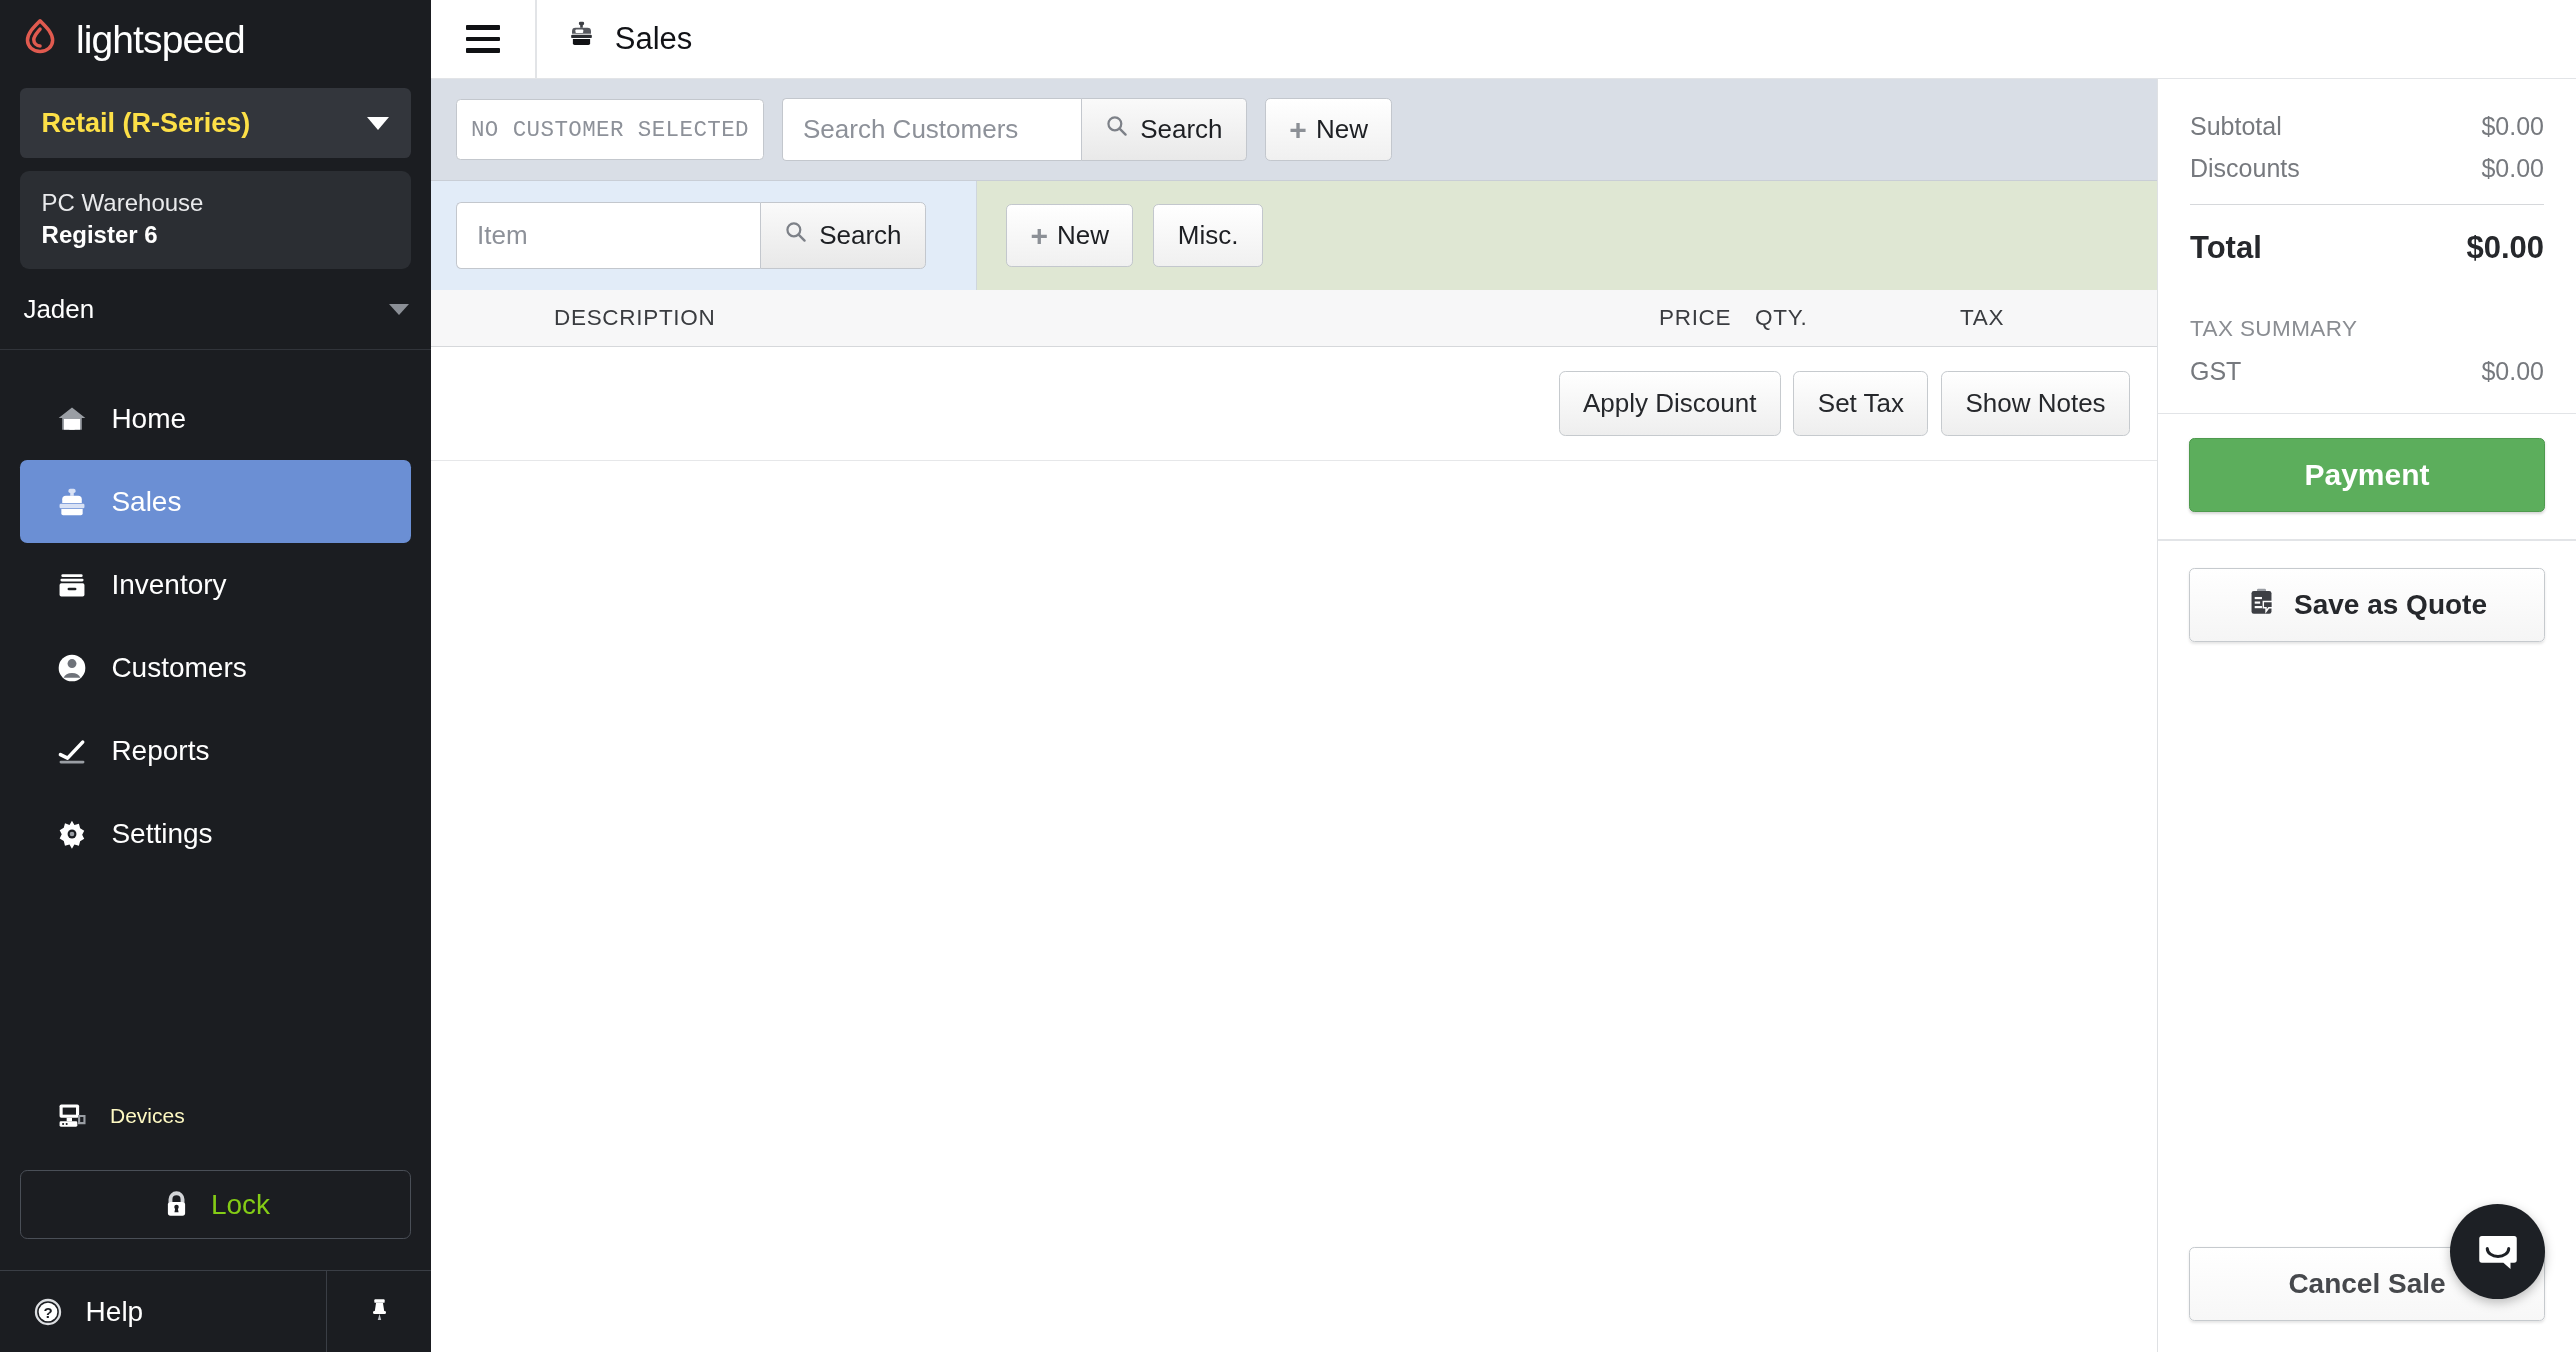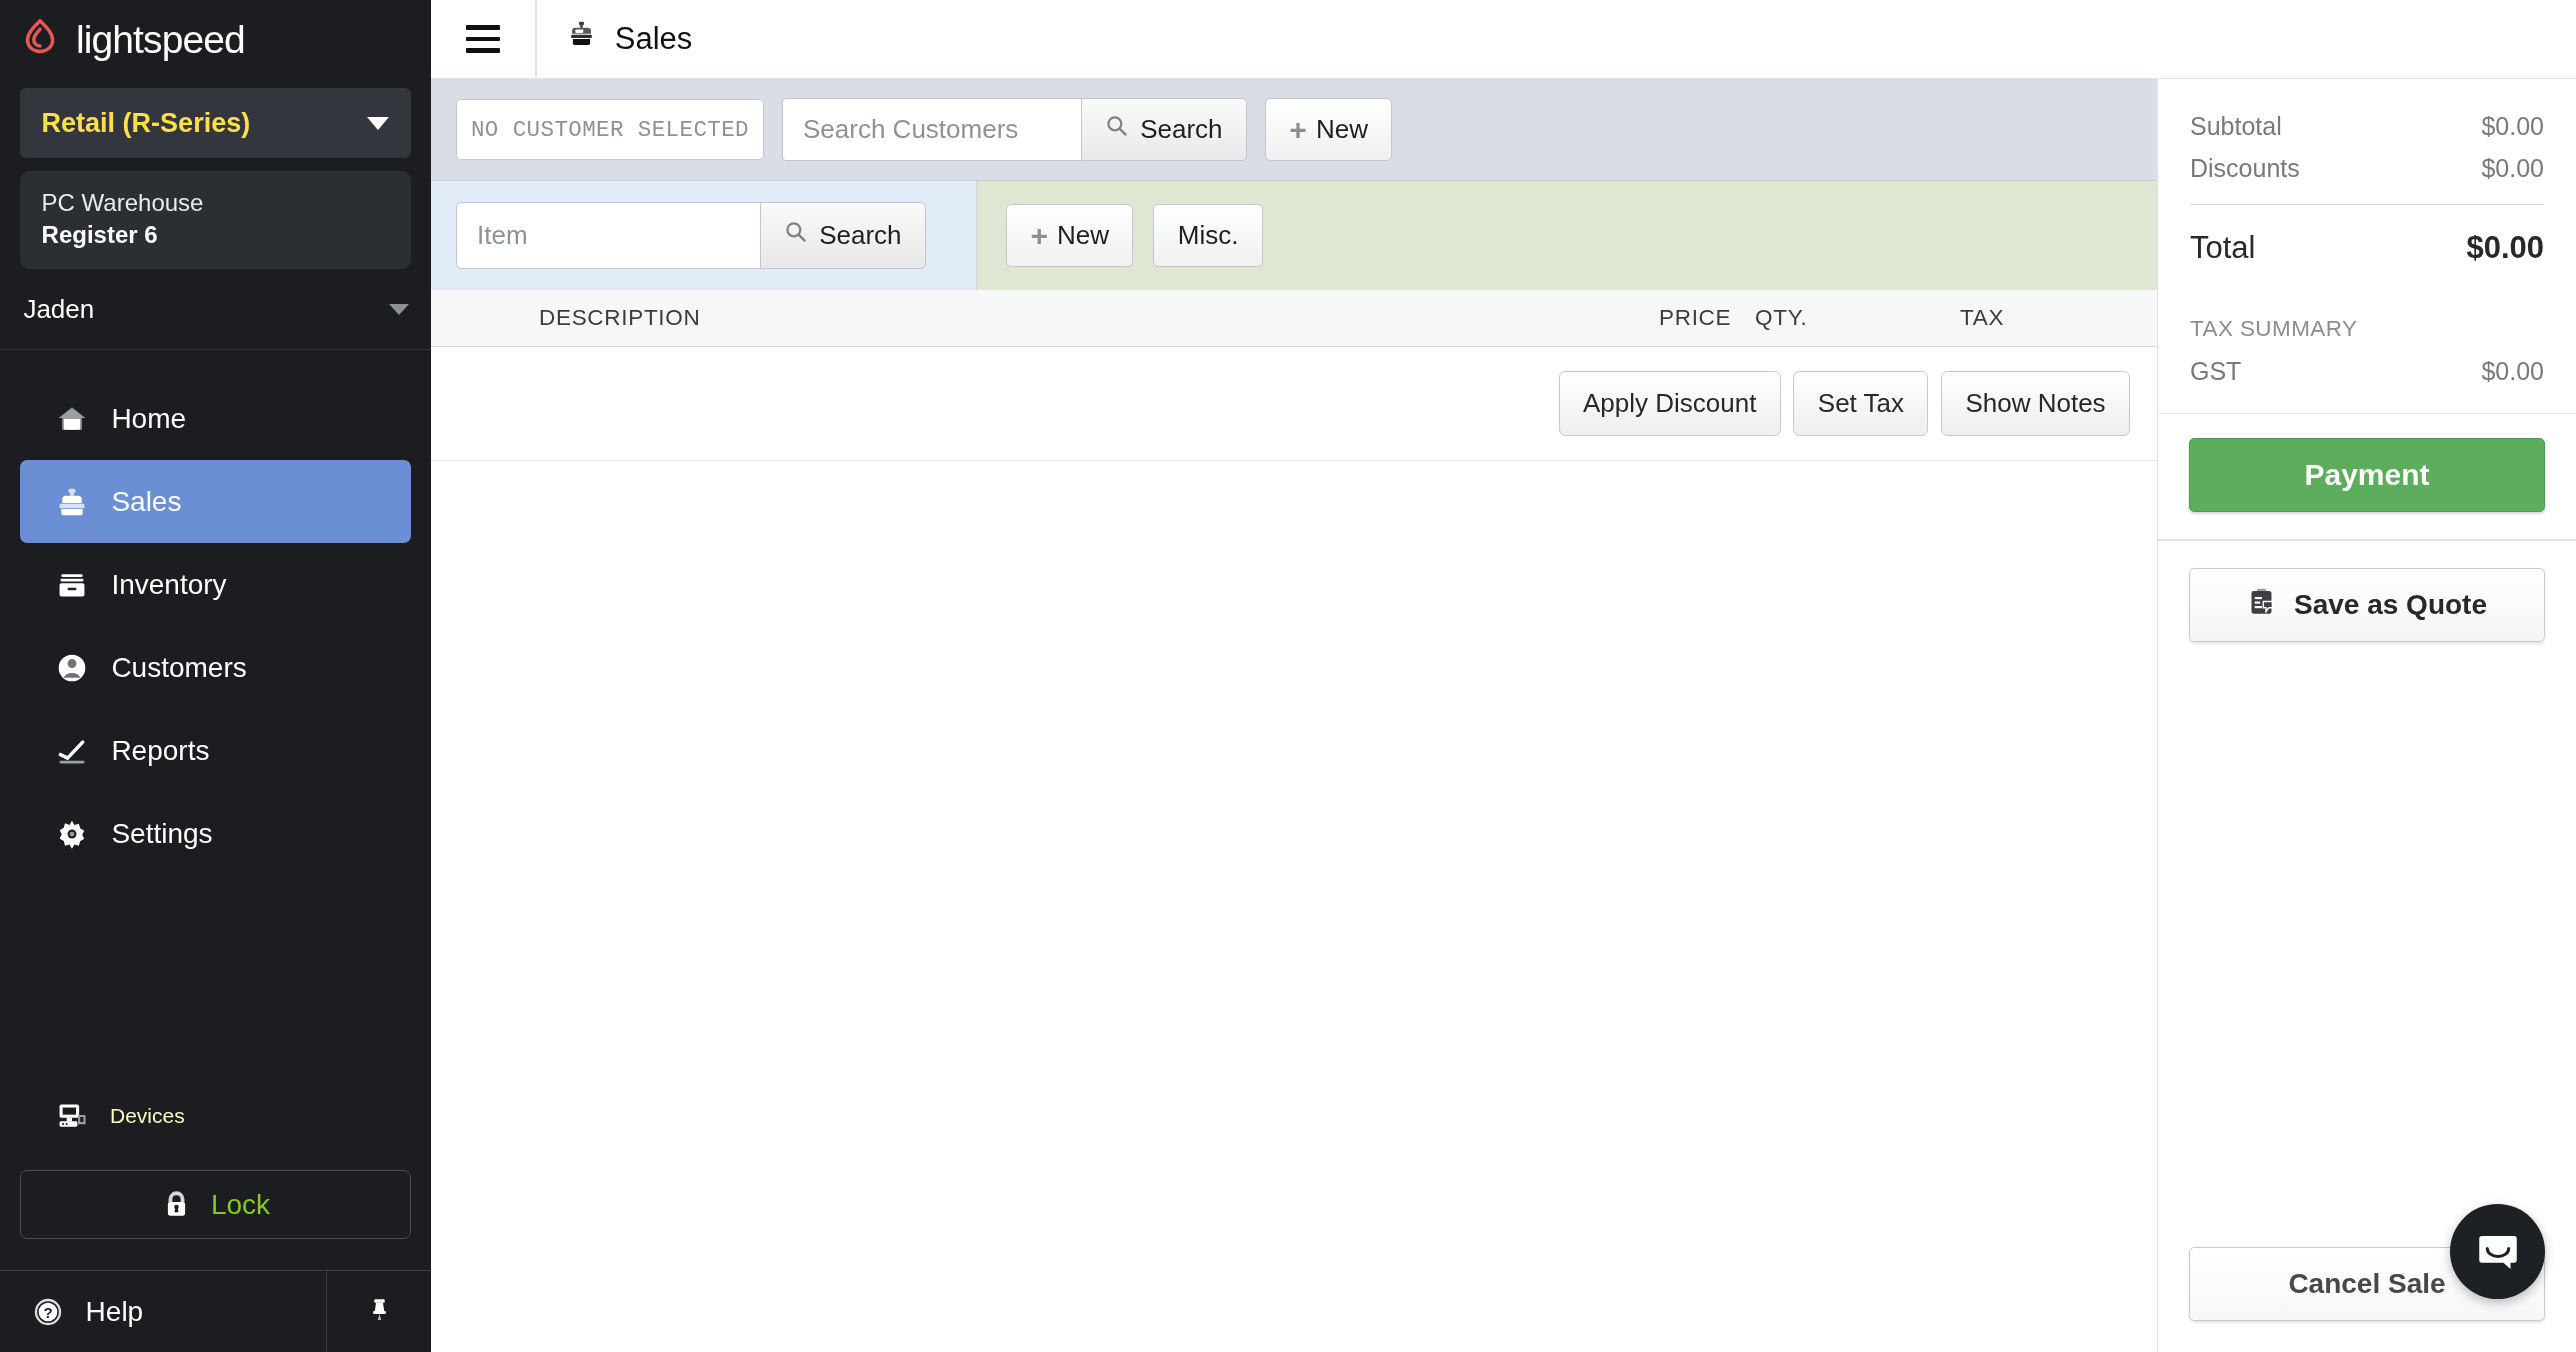--- a/index.html
+++ b/index.html
@@ -201,21 +201,21 @@
 
   .table-head {
     height: 57px; flex: 0 0 57px;
     background: #f7f7f8;
     border-bottom: 1.8px solid #d6d8db;
     display: flex; align-items: center;
     font-size: 22.5px; color: #3a3c40; letter-spacing: 0.7px;
     position: relative;
   }
   .th { position: absolute; }
-  .th-desc { left: 108px; }
+  .th-desc { left: 123px; }
   .th-price { left: 1228px; }
   .th-qty { left: 1324px; }
   .th-tax { left: 1529px; }
   .th-sub { left: 2004px; }
 
   .line-actions {
     height: 114px; flex: 0 0 114px;
     display: flex; align-items: center; justify-content: flex-end;
     gap: 12.6px; padding-right: 27px;
     border-bottom: 0.9px solid #e6e7e9;
@@ -238,21 +238,21 @@
     position: relative;
   }
   .totals { padding: 27px 32px 0 32px; }
   .tot-row {
     display: flex; justify-content: space-between; align-items: baseline;
     padding: 6.3px 0;
   }
   .tot-row .lbl { color: #76797e; font-size: 25px; }
   .tot-row .val { color: #76797e; font-size: 25px; }
   .tot-div { height: 1.8px; background: #d6d8db; margin: 14.4px 0 18px 0; }
-  .tot-row.grand .lbl { color: #26282c; font-size: 31px; font-weight: 400; }
+  .tot-row.grand .lbl { color: #26282c; font-size: 31px; font-weight: 700; }
   .tot-row.grand .val { color: #26282c; font-size: 31px; font-weight: 700; }
   .tax-summary-label {
     color: #8a8d92; font-size: 22.5px; letter-spacing: 0.4px;
     margin-top: 44px; margin-bottom: 9px;
   }
   .panel-div { height: 1.8px; background: #e2e4e7; }
 
   .pay-section { padding: 23.4px 31px 27px 31px; }
   .pay-btn {
     height: 74px; width: 100%;

